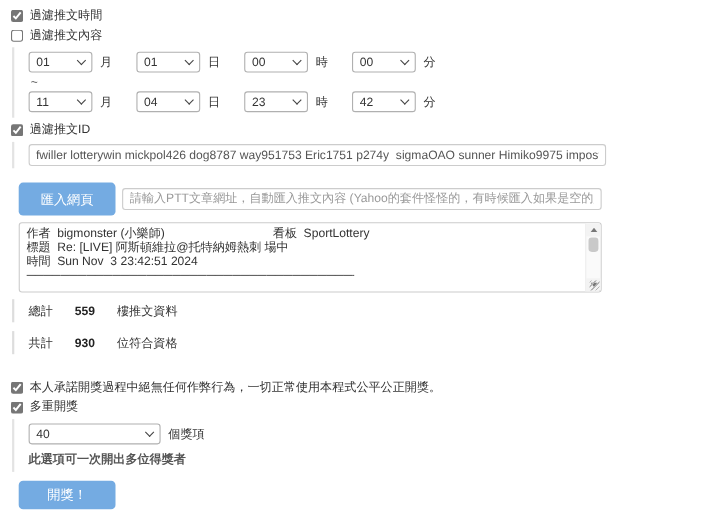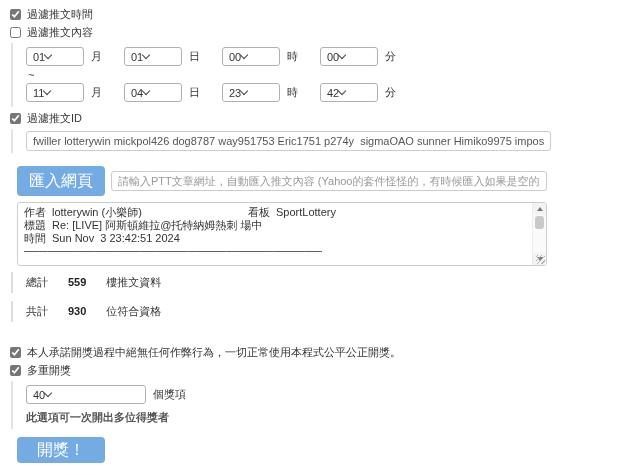--- a/index.html
+++ b/index.html
@@ -8,34 +8,34 @@
   .page { width: 640px; height: 475px; overflow: hidden; padding: 3px 8px 0 8px; position: relative; background:#fff; }
 
   .chk-row { display: flex; align-items: center; gap: 6px; margin: 5px 0 4px 2px; line-height: 13px; }
   .chk-row input { width: 11px; height: 11px; accent-color: #767676; flex: 0 0 auto; }
   .chk-label { color: #333; }
 
   .section { border-left: 2px solid #e3e3e3; margin: 1px 0 5px 3px; padding: 2px 0 2px 13px; }
 
   .sel-row { display: flex; align-items: center; margin: 2px 0 3px 0; }
   .sel { width: 58px; height: 19px; border: 1px solid #b0b0b0; border-radius: 3px; background: #fff;
-         display: flex; align-items: center; padding: 0 6px; margin-right: 7px; cursor: default; }
+         display: flex; align-items: center; justify-content: space-between; padding: 0 6px; margin-right: 7px; cursor: default; }
   .sel .val { color: #333; }
   .chev { width: 6px; height: 6px; border-right: 1.5px solid #444; border-bottom: 1.5px solid #444;
           transform: rotate(45deg); margin-top: -3px; }
   .sel-unit { margin-right: 22px; color: #333; }
   .tilde { margin: 2px 0 2px 2px; color: #444; line-height: 12px; }
   .help { color: #555; margin: 4px 0 1px 0; }
 
   .text-input { height: 20px; border: 1px solid #ccc; border-radius: 3px; padding: 0 6px; font-size: 11px;
                 color: #555; font-family: inherit; background: #fff; display: block; }
   .id-input { width: 525px; }
 
   .import-row { display: flex; align-items: center; margin: 13px 0 6px 9px; gap: 6px; }
-  .btn { background: #74abe2; color: #fff; border: none; border-radius: 4px; font-size: 16px;
+  .btn { background: #74abe2; color: #fff; border: none; border-radius: 4px; font-size: 12px;
          font-family: inherit; cursor: pointer; }
   .btn-import { width: 88px; height: 30px; }
   .url-input { width: 436px; height: 20px; color: #999; }
   .url-input::placeholder { color: #999; opacity: 1; }
 
   .ta-box { position: relative; width: 530px; height: 64px; border: 1px solid #ccc; border-radius: 3px;
             margin: 0 0 6px 9px; background: #fff; overflow: hidden; }
   .ta-content { padding: 3px 20px 0 6px; line-height: 13px; color: #333; }
   .ta-content .pre { white-space: pre; overflow: hidden; }
   .ta-line1 { display: flex; }
@@ -137,21 +137,21 @@
 
 
   <div class="import-row">
     <button class="btn btn-import">匯入網頁</button>
     <input class="text-input url-input" type="text" placeholder="請輸入PTT文章網址，自動匯入推文內容 (Yahoo的套件怪怪的，有時候匯入如果是空的則是套件失敗，請改用手動複製貼上，感謝orz)" style="">
   </div>
 
   <div class="ta-box">
     <div class="ta-content">
       <div class="ta-line1 pre">
-        <span class="ta-col-a"><span class="lbl">作者</span><span>lotterywin (小樂師)</span></span>
+        <span class="ta-col-a"><span class="lbl">作者</span><span>bigmonster (小樂師)</span></span>
         <span><span class="lbl">看板</span><span>SportLottery</span></span>
       </div>
       <div class="pre"><span class="lbl">標題</span><span>Re: [LIVE] 阿斯頓維拉@托特納姆熱刺 場中</span></div>
       <div class="pre"><span class="lbl">時間</span><span>Sun Nov  3 23:42:51 2024</span></div>
       <div class="ta-divider">──────────────────────────────────────────────</div>
     </div>
     <div class="ta-sb">
       <div class="sb-btn">
           <span class="tri-up"></span>
         </div>

